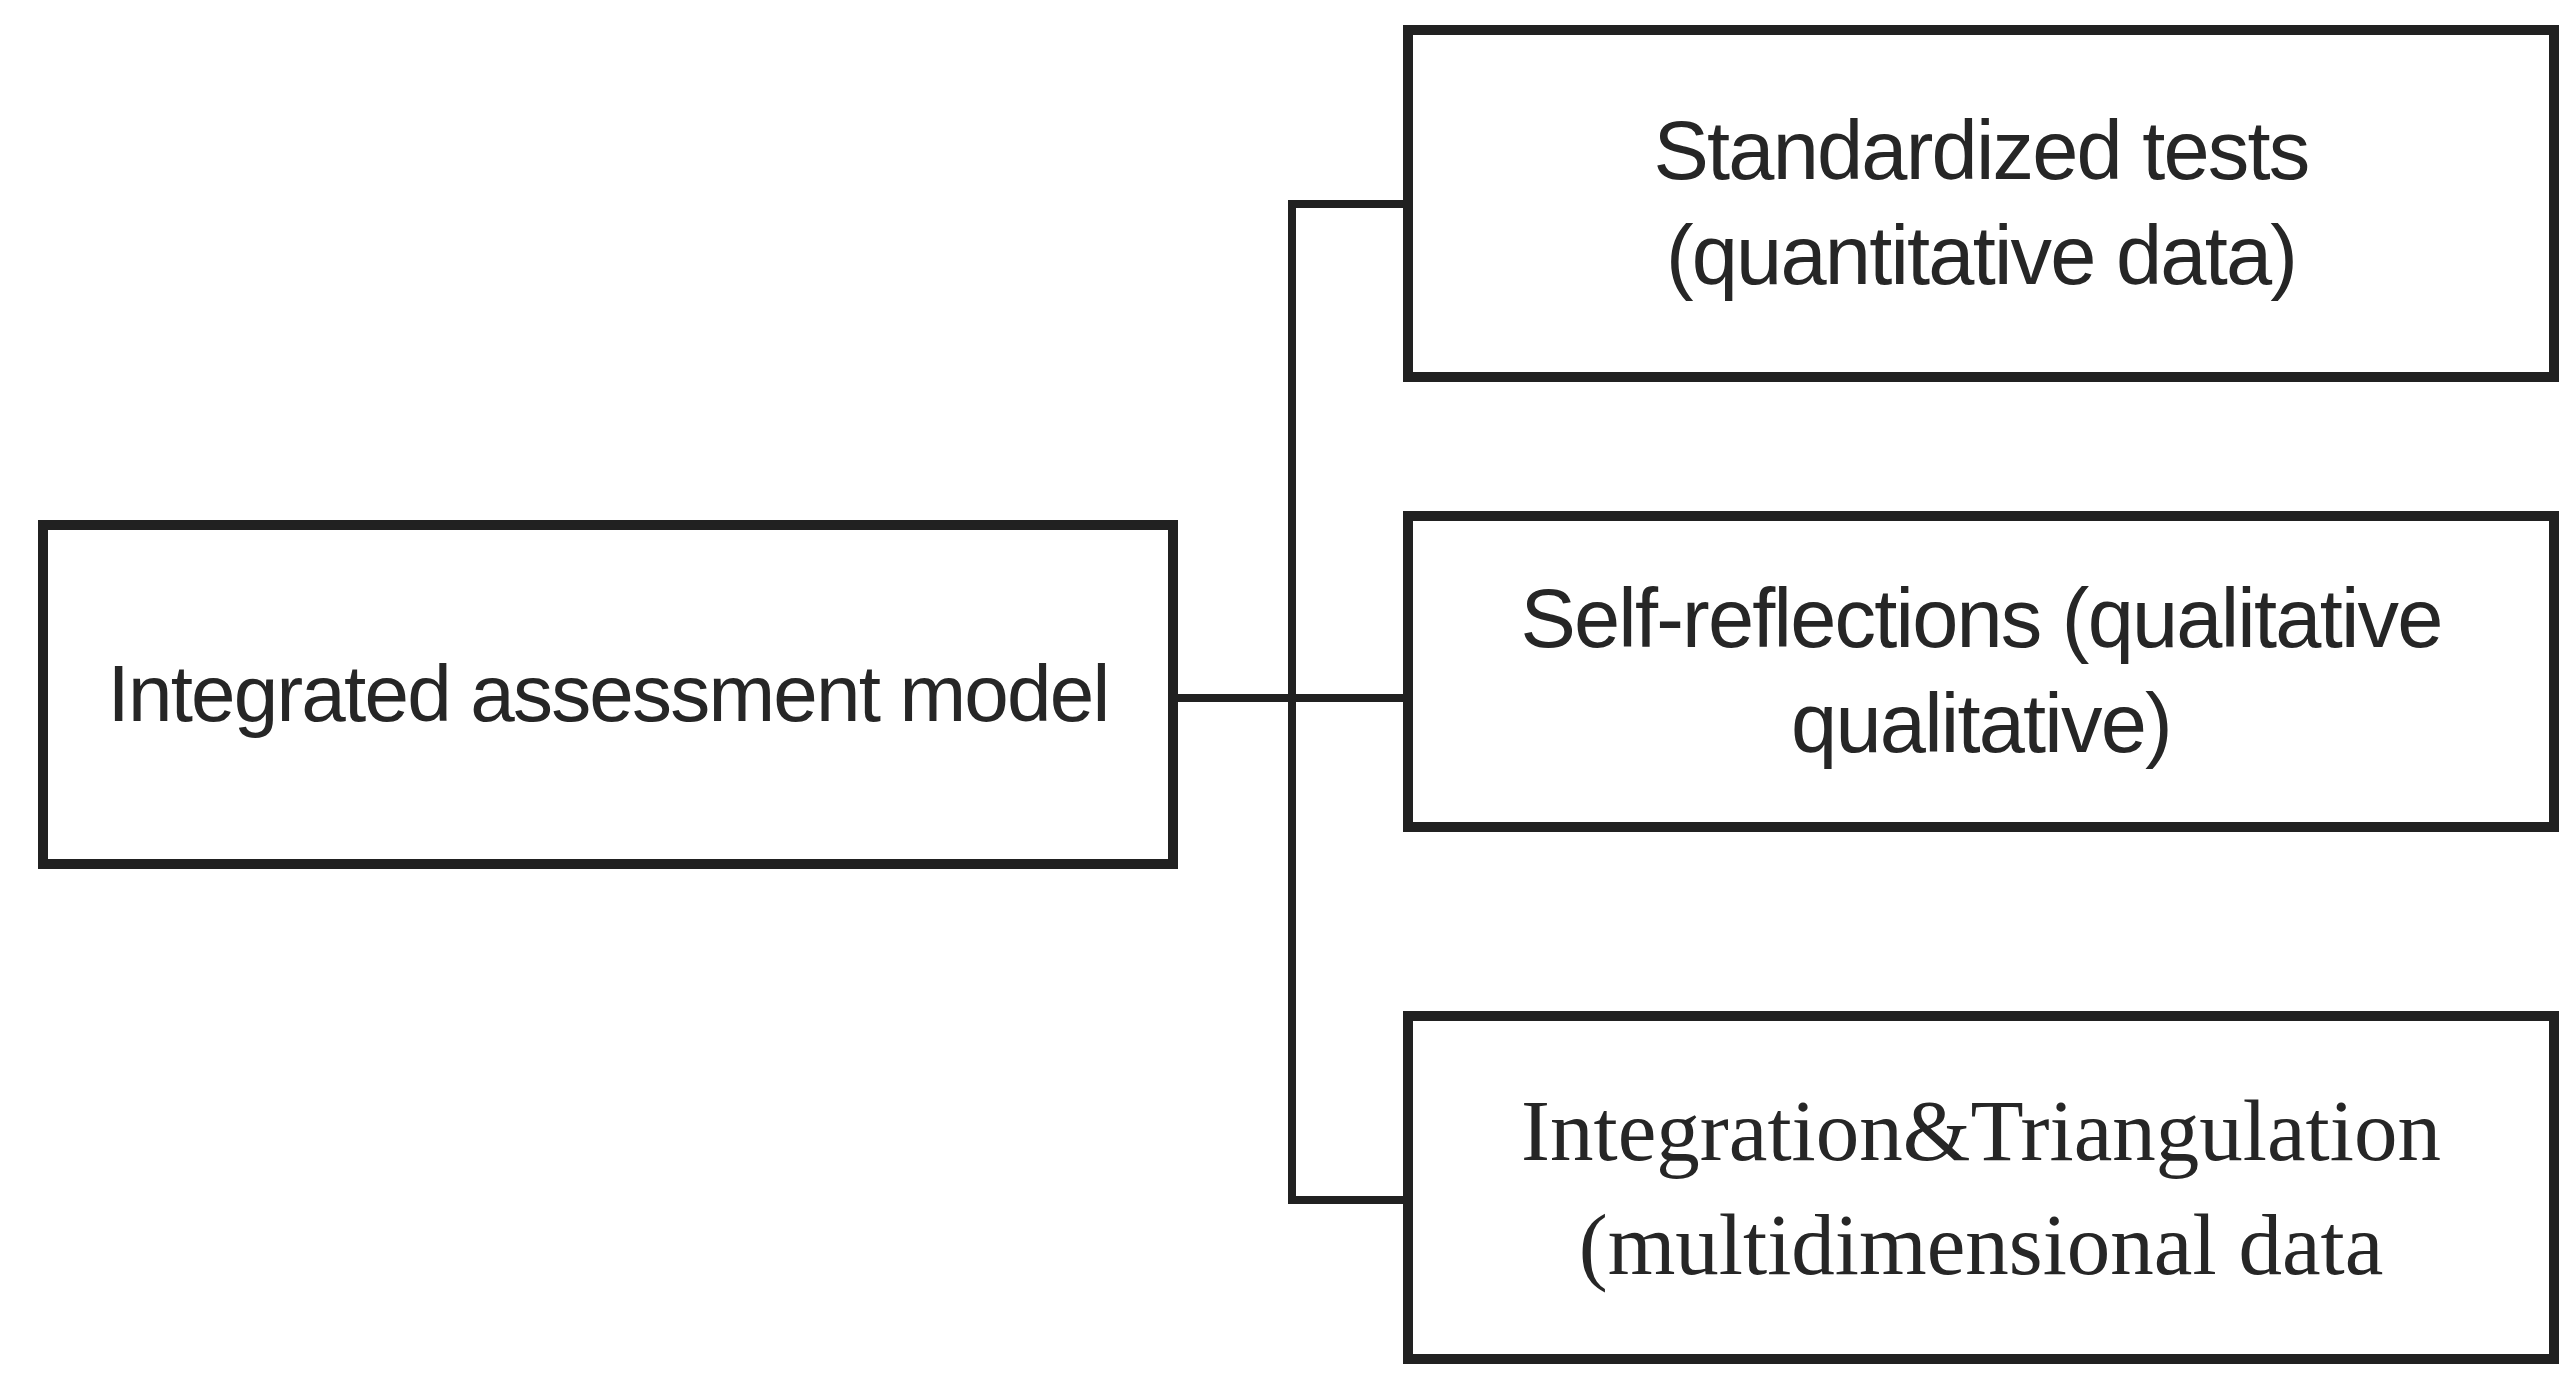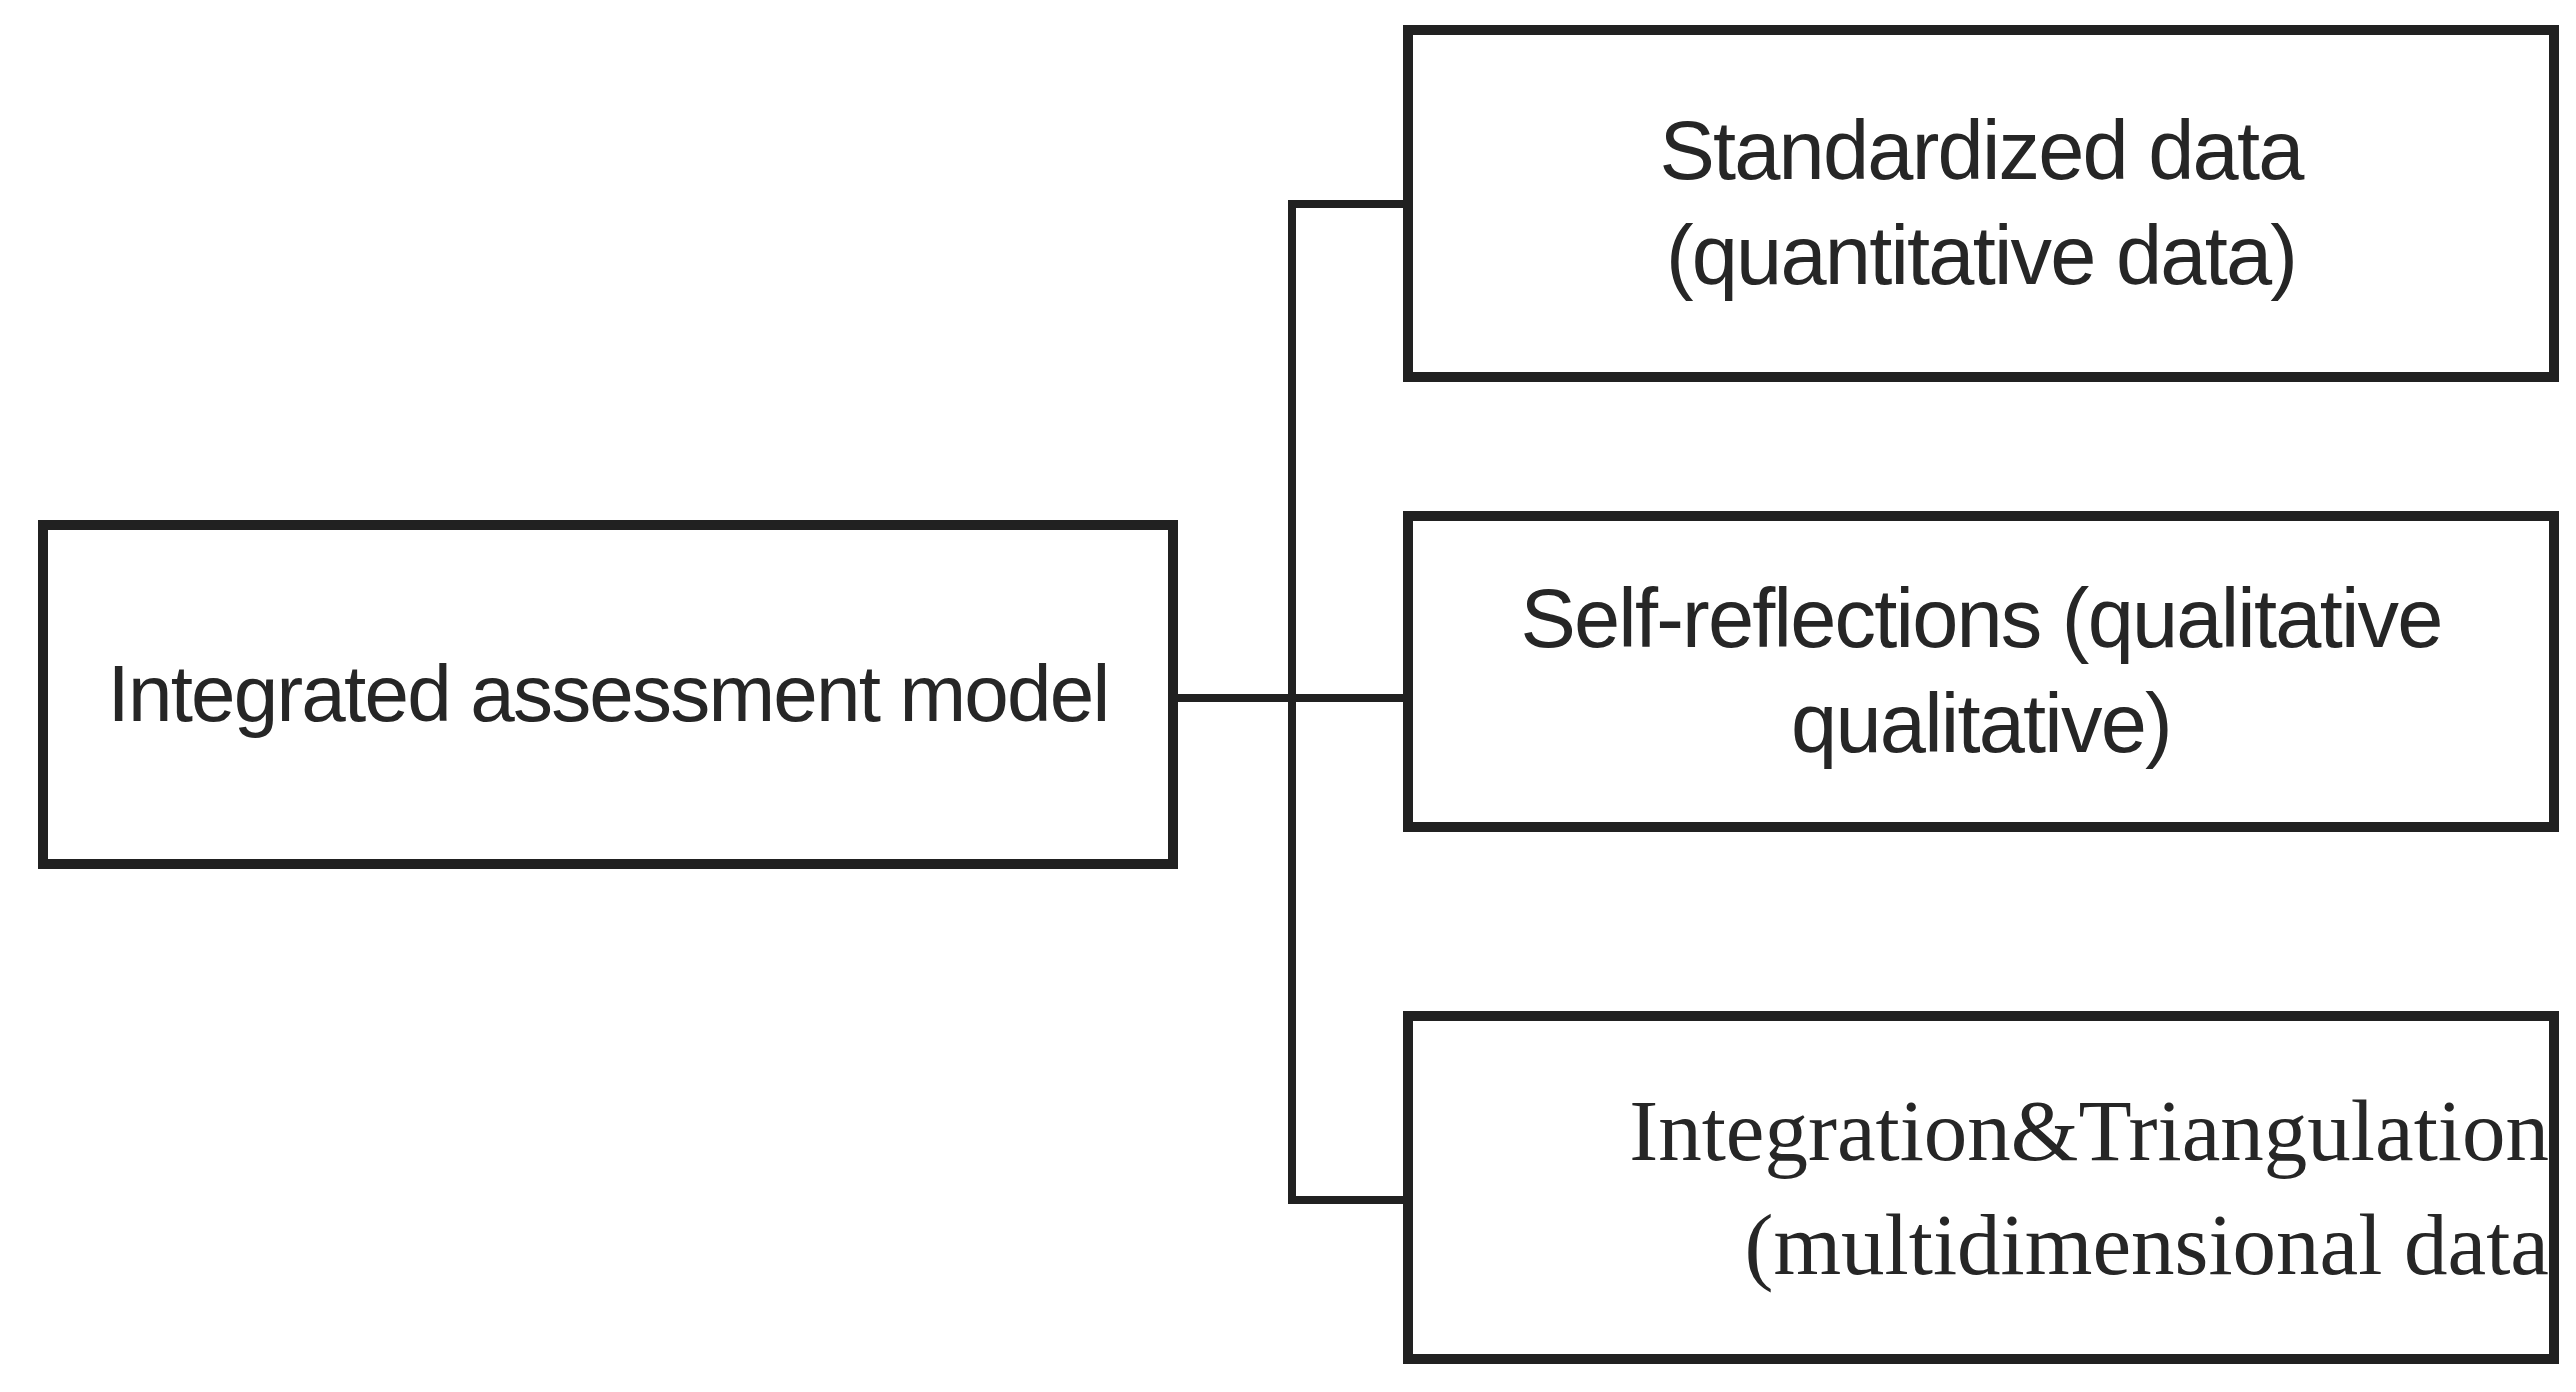--- a/index.html
+++ b/index.html
@@ -42,21 +42,20 @@
   .node-root { left: 38px; top: 520px; width: 1140px; height: 349px; }
   .node-root .sans { font-size: 80px; }
   .node-top    { left: 1403px; top: 25px;   width: 1156px; height: 357px; }
   .node-middle { left: 1403px; top: 511px;  width: 1156px; height: 321px; }
   .node-bottom { left: 1403px; top: 1011px; width: 1156px; height: 353px; }
   .serif {
     font-family: "Liberation Serif", "DejaVu Serif", serif;
     font-size: 87px;
     letter-spacing: 0;
     line-height: 1.3;
-    text-align: right;
   }
   .connector {
     position: absolute;
     background: #212121;
   }
   .conn-trunk      { left: 1288px; top: 200px;  width: 8px;   height: 1004px; }
   .conn-top        { left: 1288px; top: 200px;  width: 115px; height: 8px; }
   .conn-root-mid   { left: 1178px; top: 694px;  width: 227px; height: 8px; }
   .conn-bottom     { left: 1288px; top: 1196px; width: 115px; height: 8px; }
 </style>
@@ -71,21 +70,21 @@
   <div class="connector conn-bottom"></div>
 
   <div class="node node-root">
     <div class="node-label sans">
       <span class="line">Integrated assessment model</span>
     </div>
   </div>
 
   <div class="node node-top">
     <div class="node-label sans">
-      <span class="line">Standardized data</span>
+      <span class="line">Standardized tests</span>
       <span class="line">(quantitative data)</span>
     </div>
   </div>
 
   <div class="node node-middle">
     <div class="node-label sans">
       <span class="line">Self-reflections (qualitative</span>
       <span class="line">qualitative)</span>
     </div>
   </div>

